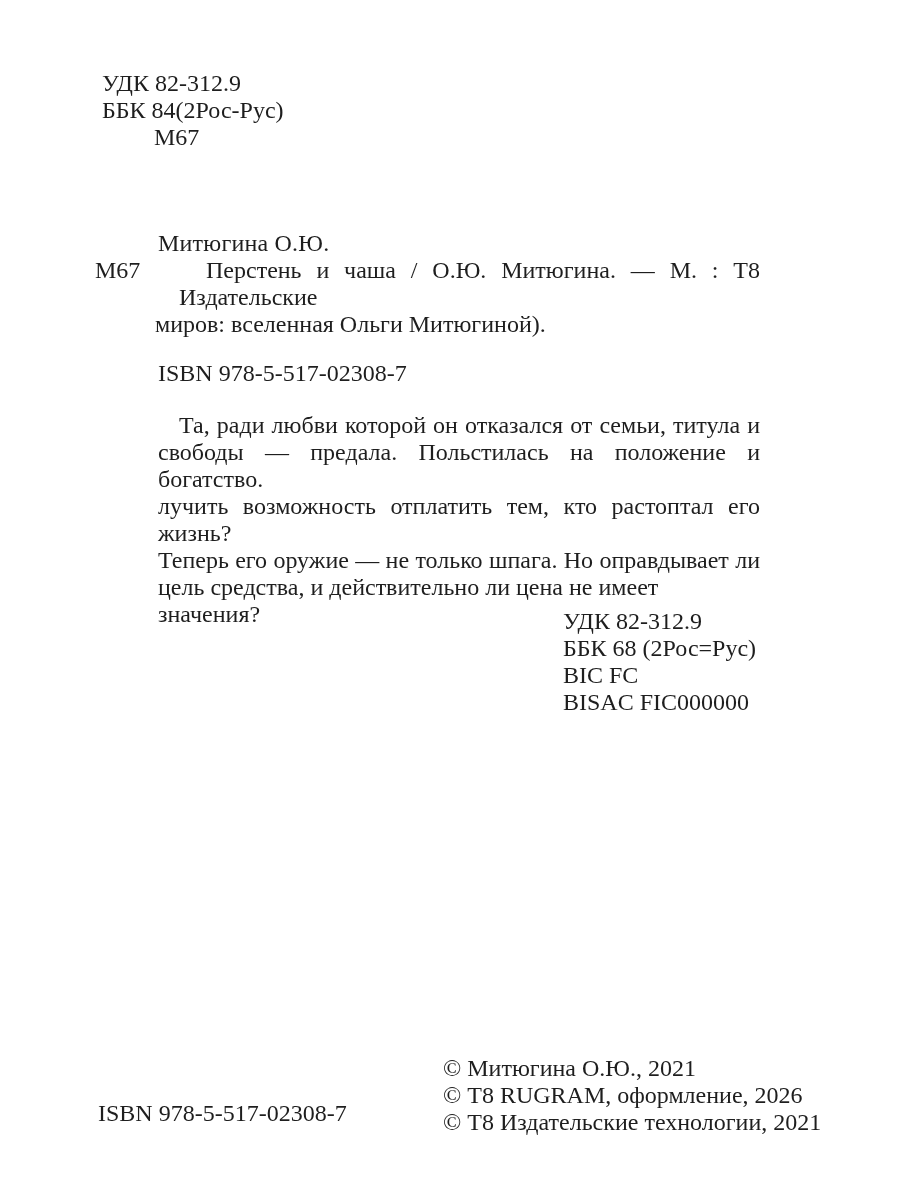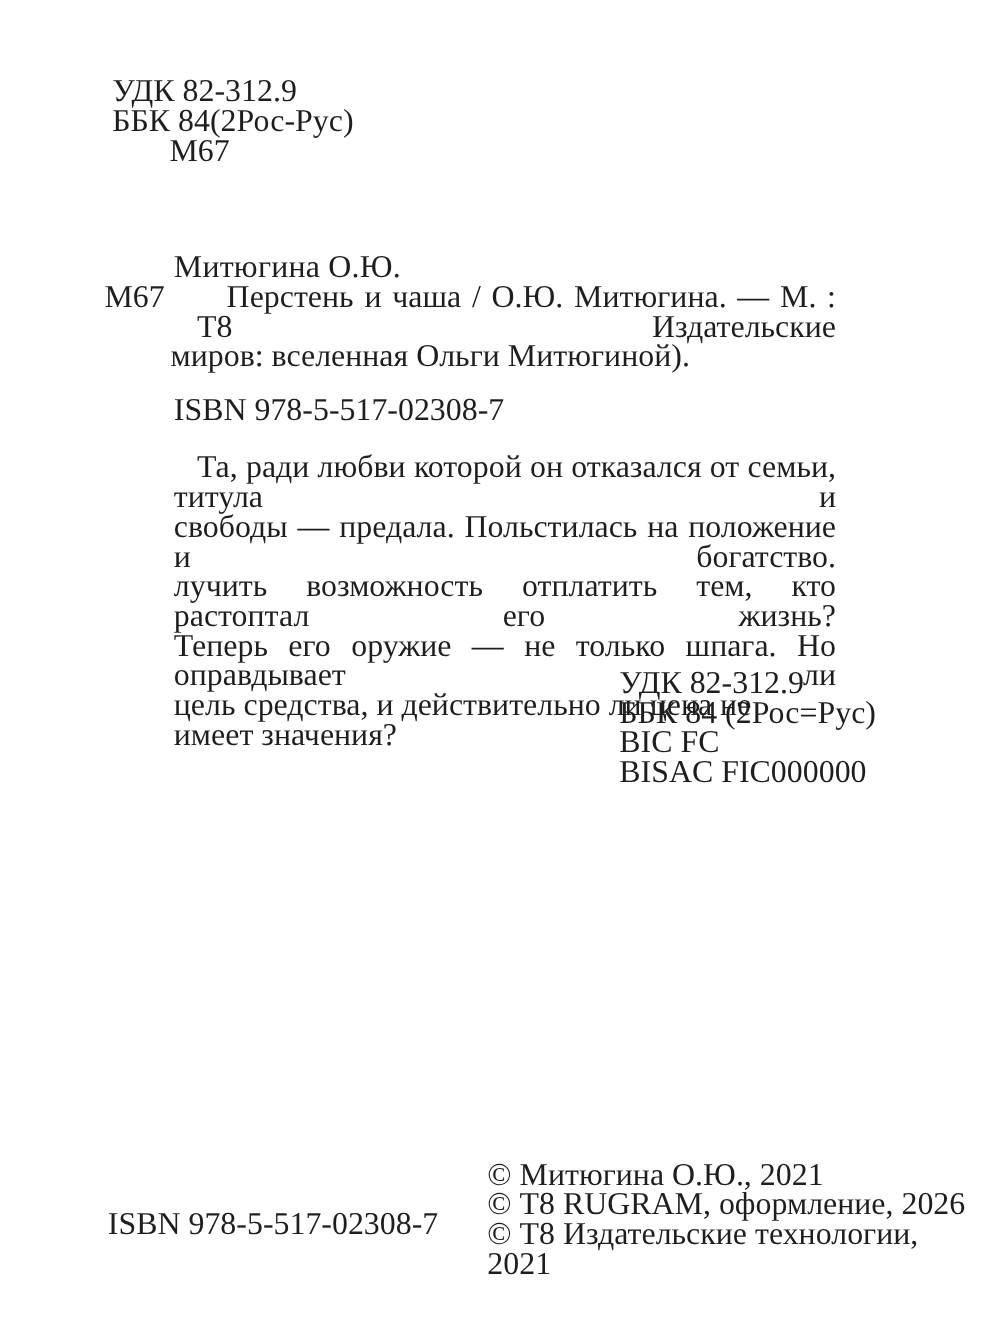--- a/index.html
+++ b/index.html
@@ -8,21 +8,21 @@
     background: #ffffff;
   }
   .page {
     position: relative;
     width: 900px;
     height: 1200px;
     background: #ffffff;
     overflow: hidden;
     font-family: "Liberation Serif", "DejaVu Serif", serif;
     color: #1e1e1e;
-    font-size: 29px;
+    font-size: 24px;
     line-height: 27px;
     -webkit-font-smoothing: antialiased;
   }
   .abs { position: absolute; }
 
   
   .top-catalog { left: 102px; top: 70px; }
   .top-catalog .code-indent { padding-left: 52px; }
 
   
@@ -92,21 +92,21 @@
   <div class="abs annotation">
     <span class="line line-just first">Та, ради любви которой он отказался от семьи, титула и</span>
     <span class="line line-just">свободы — предала. Польстилась на положение и богатство.</span>
     <span class="line line-just">лучить возможность отплатить тем, кто растоптал его жизнь?</span>
     <span class="line line-just">Теперь его оружие — не только шпага. Но оправдывает ли</span>
     <span class="line">цель средства, и действительно ли цена не имеет значения?</span>
   </div>
 
   <div class="abs classification">
     <span class="line">УДК 82-312.9</span>
-    <span class="line">ББК 84 (2Рос=Рус)</span>
+    <span class="line">ББК 68 (2Рос=Рус)</span>
     <span class="line">BIC FC</span>
     <span class="line">BISAC FIC000000</span>
   </div>
 
   <div class="abs copyright">
     <span class="line">© Митюгина О.Ю., 2021</span>
     <span class="line">© Т8 RUGRAM, оформление, 2026</span>
     <span class="line">© Т8 Издательские технологии, 2021</span>
   </div>
 

